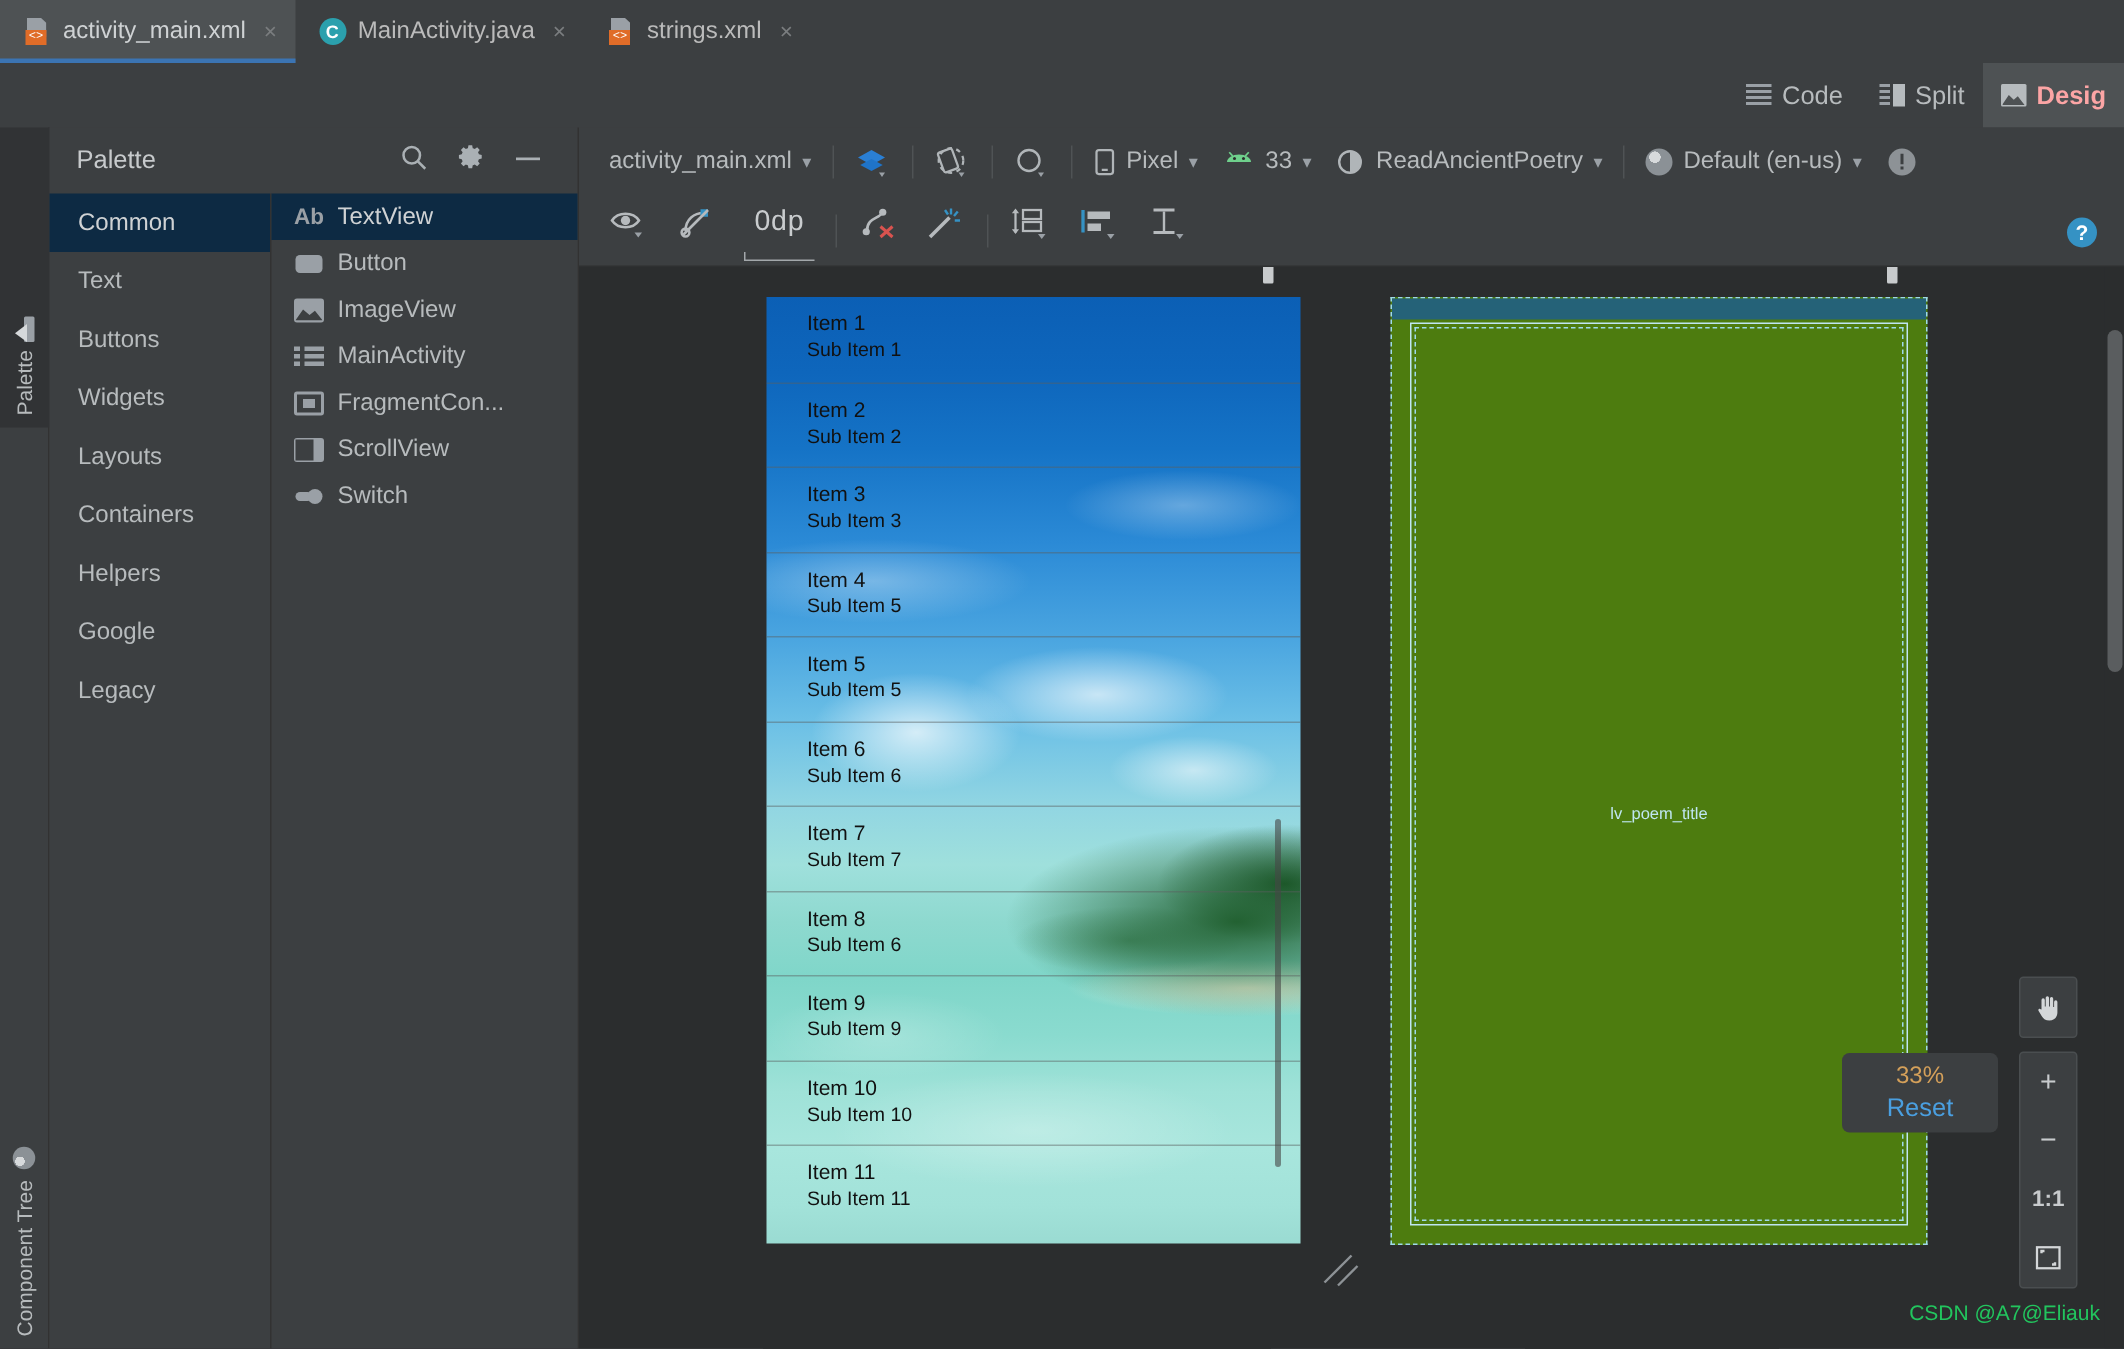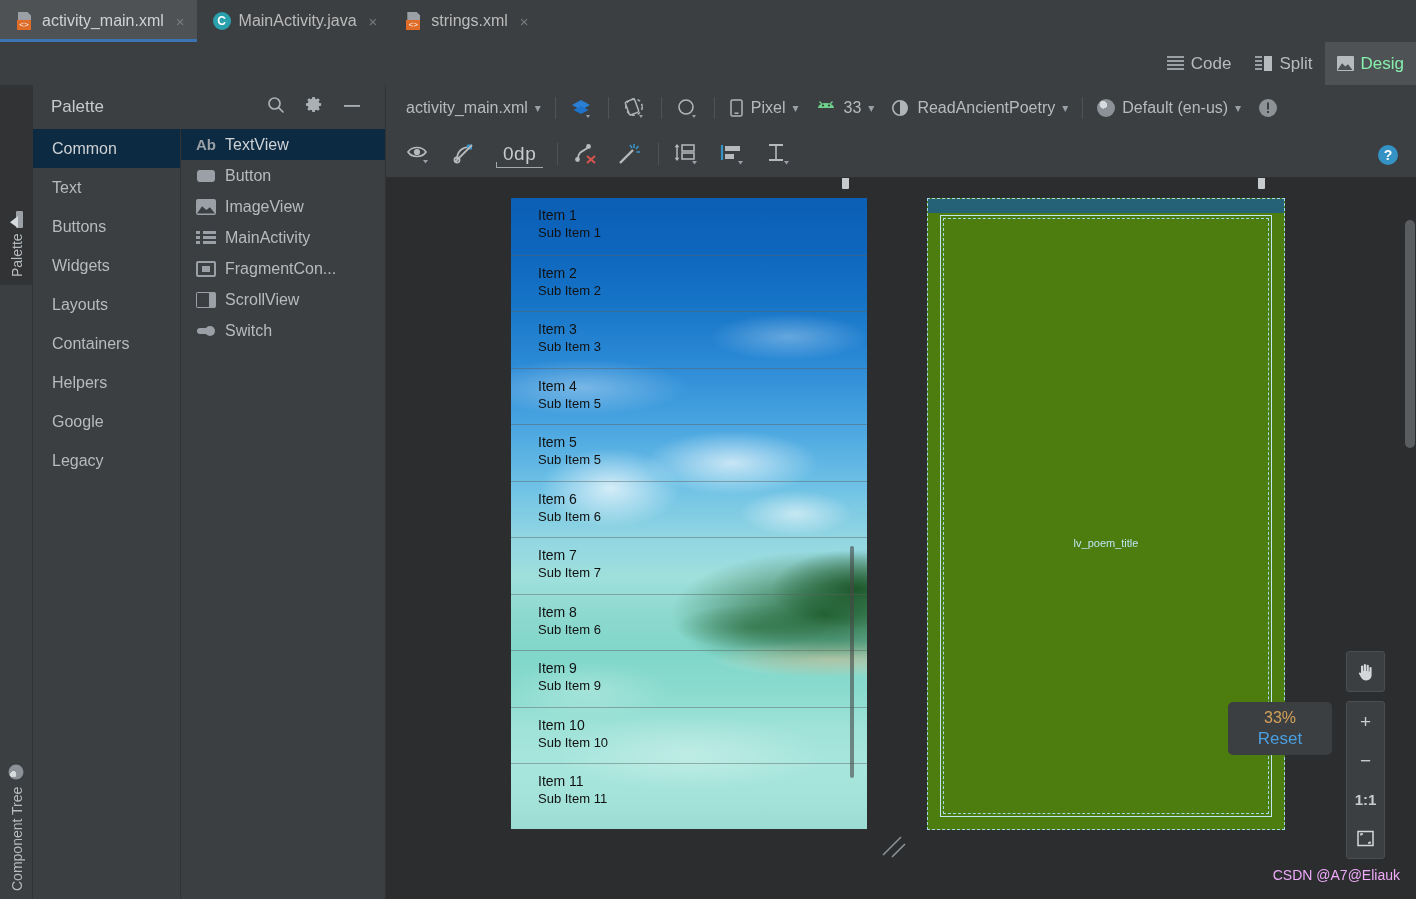--- a/index.html
+++ b/index.html
@@ -49,21 +49,21 @@
 
   
   .moderow {
     position: absolute; left: 0; top: 42px; width: 1416px; height: 43px;
     background: #3c3f41; display: flex; justify-content: flex-end; align-items: stretch; padding-left: 14px;
   }
   .modebtn {
     display: flex; align-items: center; gap: 7px; padding: 0 12px;
     color: #b7bbbd; font-size: 17px; cursor: default;
   }
-  .modebtn.sel { background: #4e5254; color: #86efac; }
+  .modebtn.sel { background: #4e5254; color: #fca5a5; font-weight: bold; }
   .mi { display: inline-block; width: 17px; height: 15px; flex: none; }
   .mi-code { background:
       linear-gradient(#9aa0a6,#9aa0a6) 0 0/100% 2px no-repeat,
       linear-gradient(#9aa0a6,#9aa0a6) 0 4px/100% 2px no-repeat,
       linear-gradient(#9aa0a6,#9aa0a6) 0 8px/100% 2px no-repeat,
       linear-gradient(#9aa0a6,#9aa0a6) 0 12px/100% 2px no-repeat; }
   .mi-split { position: relative; }
   .mi-split::before { content:""; position:absolute; left:0; top:0; width:7px; height:15px; background:
       linear-gradient(#9aa0a6,#9aa0a6) 0 0/100% 2px no-repeat,
       linear-gradient(#9aa0a6,#9aa0a6) 0 4px/100% 2px no-repeat,
@@ -181,21 +181,21 @@
     font-size: 16px; padding: 0 8px; height: 30px;
   }
   .caret { color: #9aa0a6; font-size: 12px; }
   .dt-sep { width: 1px; height: 22px; background: #4f5355; margin: 0 6px; }
 
   .dtoolbar2 {
     position: absolute; left: 386px; top: 130px; width: 1030px; height: 48px;
     background: #3c3f41; display: flex; align-items: center; padding-left: 12px;
     border-bottom: 1px solid #2e3031;
   }
-  .tb2 { display: flex; align-items: center; height: 34px; padding: 0 8px; }
+  .tb2 { display: flex; height: 34px; padding: 0 8px; }
   .dp-field {
     color: #c9ccce; font-size: 19px; font-family: "Liberation Sans", sans-serif;
     padding: 0 7px; position: relative; letter-spacing: 0.5px;
   }
   .dp-field::after {
     content: ""; position: absolute; left: 0; right: 0; bottom: -3px; height: 1px; background: #a3a8ab;
   }
   .dp-field::before {
     content: ""; position: absolute; left: 0; bottom: -3px; width: 1px; height: 6px; background: #a3a8ab;
   }
@@ -291,21 +291,21 @@
   .scrollbar-v {
     position: absolute; right: 0; top: 178px; width: 13px; height: 721px; background: #2b2d2e;
   }
   .scrollbar-v .thumb {
     position: absolute; left: 2px; top: 42px; width: 10px; height: 228px;
     background: #5a5d5f; border-radius: 5px;
   }
 
   .watermark {
     position: absolute; right: 16px; bottom: 16px;
-    color: #f0abfc; font-size: 14px;
+    color: #22c55e; font-size: 14px;
   }
 </style>
 </head>
 <body>
 
 <div id="app">
 
   <div class="tabbar">
     <div class="tab active">
       <span class="ico-xml">

